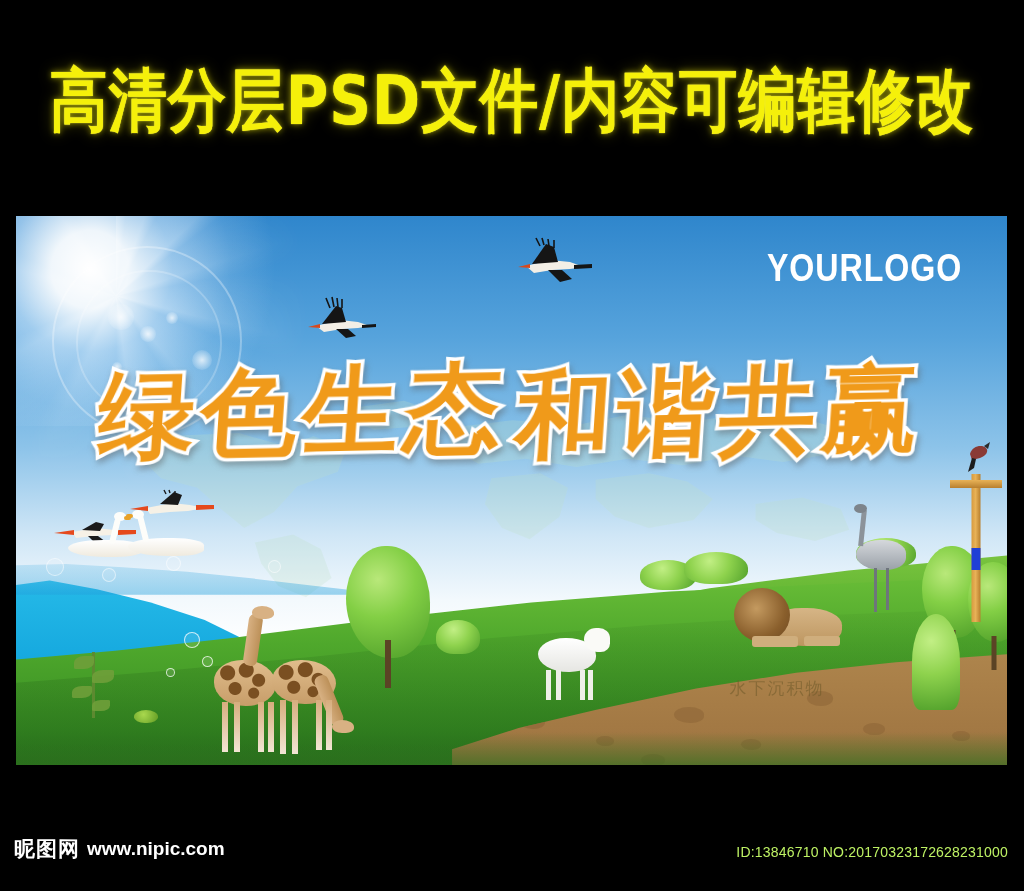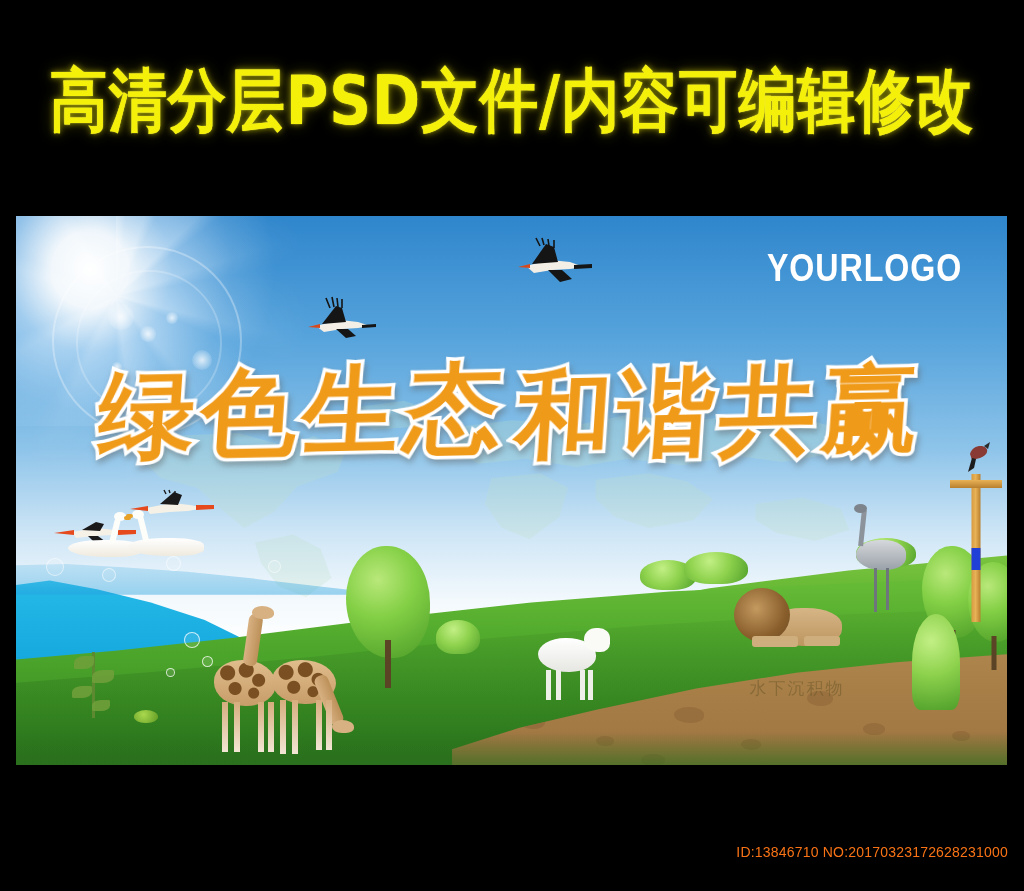--- a/index.html
+++ b/index.html
@@ -243,42 +243,41 @@
   
   .bird-fly{position:absolute;}
   .bird-fly svg{display:block;overflow:visible;}
 
   
   #soil-watermark{
     position:absolute;left:72%;top:84%;
     font-family:Liberation Serif, serif;
     font-size:17px;color:#6f5a2a;opacity:.55;letter-spacing:2px;
     white-space:nowrap;
-    margin-left:20px;
   }
 
   
   #footer{
     position:absolute;left:0;bottom:0;width:1024px;height:126px;background:#000;
   }
   #footer-left{
     position:absolute;left:14px;bottom:28px;display:flex;align-items:center;gap:7px;
   }
   #nipic-logo{
     color:#fff;font-weight:bold;font-size:21px;letter-spacing:1px;
     font-family:"DejaVu Sans","Liberation Sans",sans-serif;
     border:0;
   }
   #nipic-url{
     color:#fff;font-weight:bold;font-size:19px;letter-spacing:0px;
     font-family:"Liberation Sans","DejaVu Sans",sans-serif;
   }
   #footer-right{
     position:absolute;right:16px;bottom:31px;
-    color:#f97316;font-size:14px;letter-spacing:.2px;
+    color:#bef264;font-size:14px;letter-spacing:.2px;
     font-family:"Liberation Sans","DejaVu Sans",sans-serif;
   }
 </style>
 </head>
 <body>
 
 <div id="top-banner">
   <div id="banner-text">高清分层PSD文件/内容可编辑修改</div>
 </div>
 
@@ -477,14 +476,18 @@
     <div class="lion-body" style="left:30px;top:24px;width:78px;height:38px;"></div>
     <div class="lion-mane" style="left:0px;top:4px;width:56px;height:54px;"></div>
     <div class="lion-leg" style="left:18px;top:52px;width:46px;height:11px;"></div>
     <div class="lion-leg" style="left:70px;top:52px;width:36px;height:10px;"></div>
   </div>
 
   <div id="soil-watermark">水下沉积物</div>
 </div>
 
 <div id="footer">
+  <div id="footer-left">
+    <span id="nipic-logo">昵图网</span>
+    <span id="nipic-url">www.nipic.com</span>
+  </div>
   <div id="footer-right">ID:13846710 NO:20170323172628231000</div>
 </div>
 
 </body></html>

